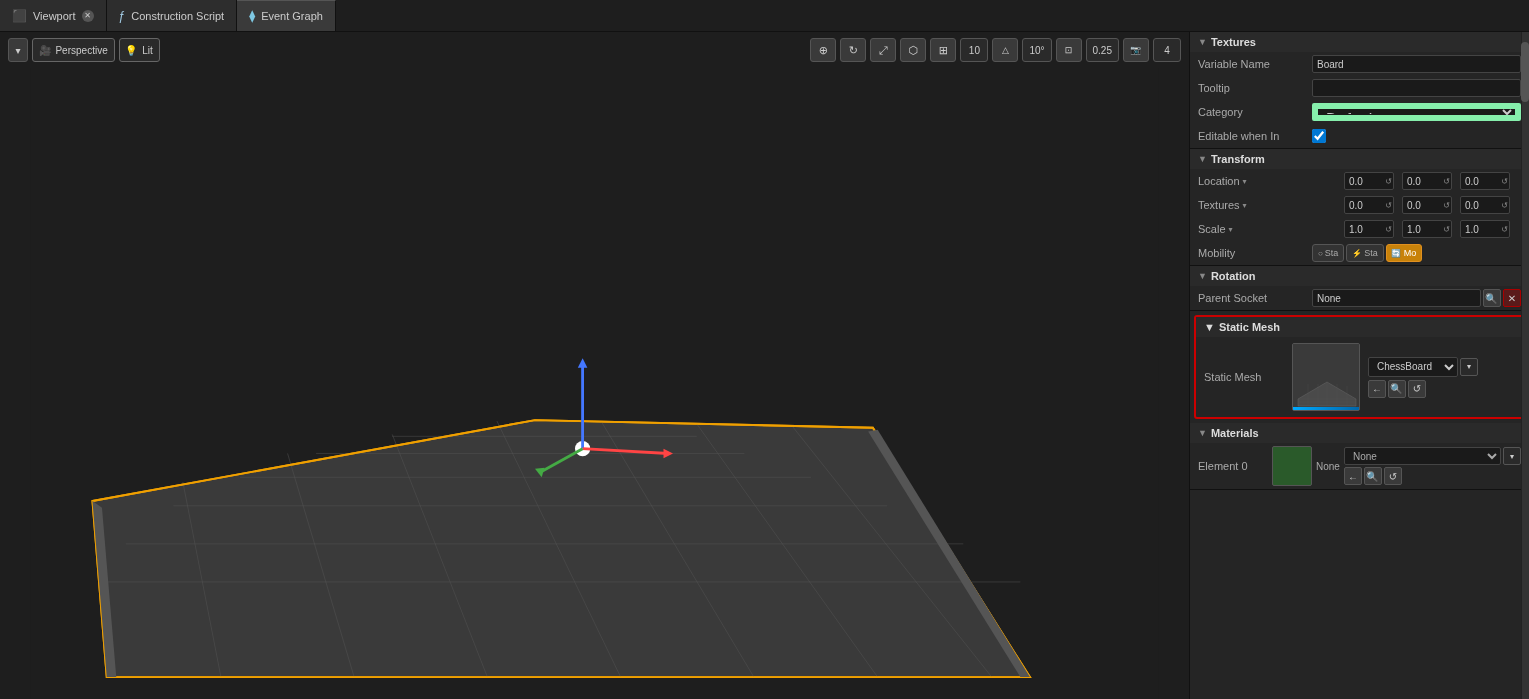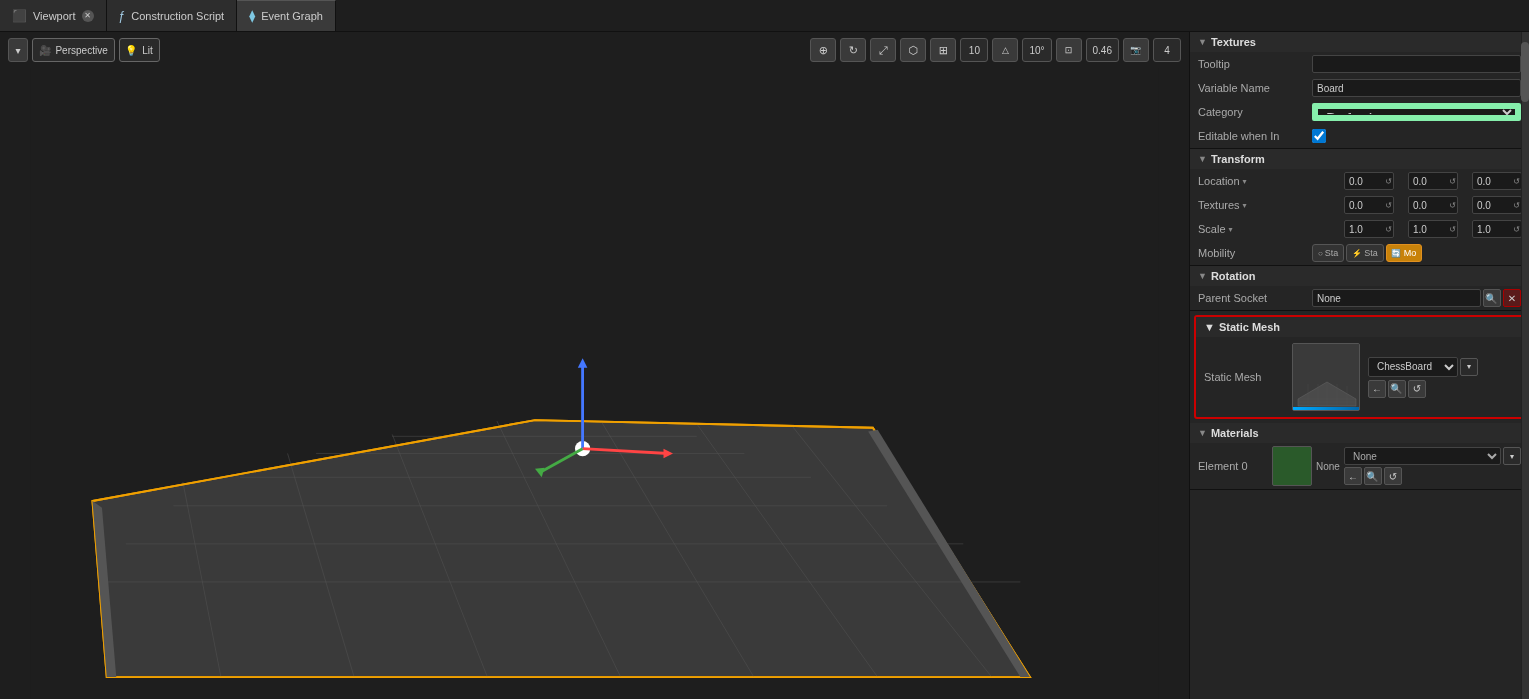--- a/index.html
+++ b/index.html
@@ -191,21 +191,21 @@
       gap: 3px;
     }
 
     .panel-label .dropdown-arrow {
       font-size: 8px;
       color: #888;
     }
 
     .num-input-group {
       display: flex;
-      gap: 14px;
+      gap: 8px;
       padding-left: 32px;
     }
 
     .num-input-wrap {
       position: relative;
       display: inline-flex;
       align-items: center;
     }
 
     .num-input-wrap input {
@@ -498,21 +498,21 @@
       <div class="toolbar-icon-btn">⊞</div>
       <div class="toolbar-num-btn">
         <span>10</span>
       </div>
       <div class="toolbar-icon-btn" style="font-size:9px;">△</div>
       <div class="toolbar-num-btn">
         <span>10°</span>
       </div>
       <div class="toolbar-icon-btn" style="font-size:9px;">⊡</div>
       <div class="toolbar-num-btn">
-        <span>0.46</span>
+        <span>0.25</span>
       </div>
       <div class="toolbar-icon-btn" style="font-size:9px;">📷</div>
       <div class="toolbar-num-btn">
         <span>4</span>
       </div>
     </div>
 
     <div class="scene-3d">
       <svg class="scene-svg" viewBox="0 0 1185 663" xmlns="http://www.w3.org/2000/svg">
 
@@ -557,26 +557,26 @@
   </div>
 
   <div class="right-panel" style="position:relative;">
 
     <div class="panel-section">
       <div class="panel-section-header">
         <span class="collapse-arrow">▼</span>
         <span>Textures</span>
       </div>
       <div class="panel-row">
+        <span class="panel-label">Variable Name</span>
+        <input type="text" class="wide-input" value="Board" style="">
+      </div>
+      <div class="panel-row">
         <span class="panel-label">Tooltip</span>
         <input type="text" class="wide-input" style="">
-      </div>
-      <div class="panel-row">
-        <span class="panel-label">Variable Name</span>
-        <input type="text" class="wide-input" value="Board" style="">
       </div>
       <div class="panel-row">
         <span class="panel-label">Category</span>
         <select class="dropdown-select" style="flex:1;">
           <option>Default</option>
         </select>
       </div>
       <div class="panel-row">
         <span class="panel-label">Editable when In</span>
         <input type="checkbox" class="checkbox-input" checked="" style="">

